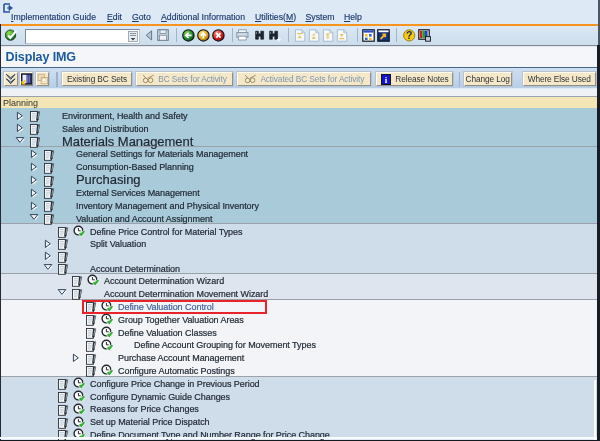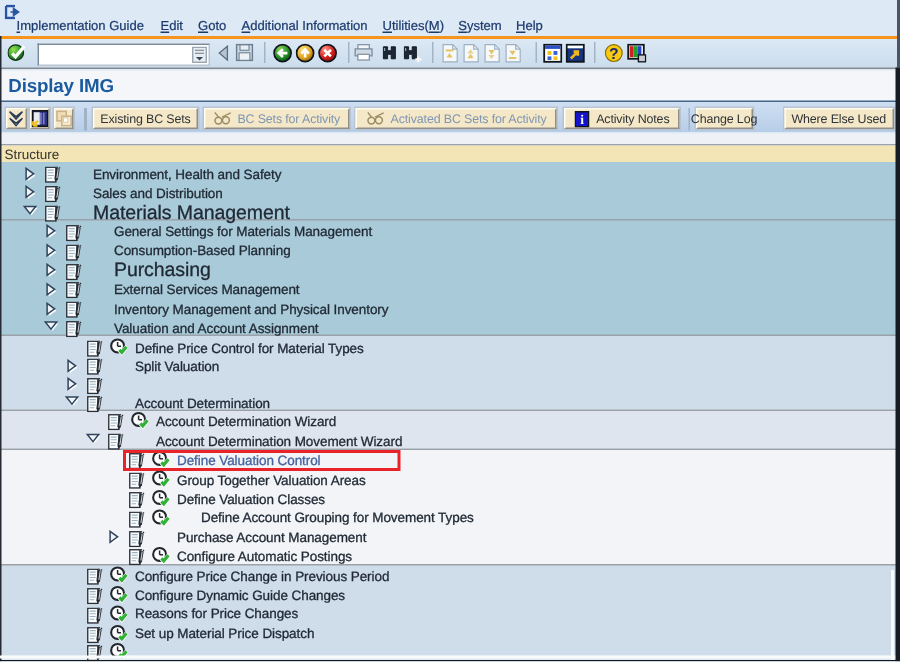--- a/index.html
+++ b/index.html
@@ -195,34 +195,34 @@
         <circle cx="8.6" cy="6.2" r="2.3" fill="none" stroke="#9a8c64" stroke-width="1"></circle>
         <path d="M5.9,6.3 h0.6" stroke="#9a8c64" stroke-width="0.9"></path>
       </svg>
       <span style="color:#7e96b2">Activated BC Sets for Activity</span>
     </div>
 <div class="abtn" style="left:376.3px;width:77.2px">
       <svg width="10" height="11" viewBox="0 0 10 11" style="margin:0 4px 0 0;flex:none">
         <rect x="0.5" y="0.5" width="9" height="10" fill="#1414cc" stroke="#10151c" stroke-width="1"></rect>
         <text x="5" y="8.6" font-family="Liberation Serif,serif" font-size="9" font-weight="bold" fill="#ffffff" text-anchor="middle">i</text>
       </svg>
-      <span style="color:#2f3338">Activity Notes</span>
+      <span style="color:#2f3338">Release Notes</span>
     </div>
 <div style="position:absolute;left:458.6px;top:72px;width:1.6px;height:14.5px;background:#9fb2c6"></div>
-<div class="abtn" style="left:463.7px;width:38px">
+<div class="abtn" style="left:463.7px;width:48px">
       <span style="color:#2f3338">Change Log</span>
     </div>
 <div class="abtn" style="left:522.7px;width:73px">
       <span style="color:#2f3338">Where Else Used</span>
     </div>
 
 <div style="position:absolute;left:0;top:88.5px;width:600px;height:7.8px;background:#eef1f6"></div>
 <div style="position:absolute;left:0;top:96.3px;width:600px;height:1px;background:#9aa2ac"></div>
 <div style="position:absolute;left:0;top:97.3px;width:600px;height:11px;background:#f3e5b5"></div>
-<div style="position:absolute;left:3px;top:98.2px;font-size:9px;color:#33332a">Structure</div>
+<div style="position:absolute;left:3px;top:98.2px;font-size:9px;color:#33332a">Planning</div>
 
 <div style="position:absolute;left:0;top:108.3px;width:600px;height:115.7px;background:#a9cad9"></div>
 <div style="position:absolute;left:0;top:224px;width:600px;height:49.3px;background:#cfdcea"></div>
 <div style="position:absolute;left:0;top:273.3px;width:600px;height:26px;background:#dfe5ef"></div>
 <div style="position:absolute;left:0;top:299.3px;width:600px;height:77px;background:#f2f4f8"></div>
 <div style="position:absolute;left:0;top:376.3px;width:600px;height:61px;background:#cfdcea"></div>
 <div style="position:absolute;left:0;top:146.4px;width:600px;height:1px;background:#9aa1a9"></div>
 <div style="position:absolute;left:0;top:223.2px;width:600px;height:1px;background:#9aa1a9"></div>
 <div style="position:absolute;left:0;top:272.6px;width:600px;height:1px;background:#9aa1a9"></div>
 <div style="position:absolute;left:0;top:298.6px;width:600px;height:1px;background:#9aa1a9"></div>
@@ -555,20 +555,21 @@
       <path d="M7.2,0.7 L9.8,1.6 L8.6,8.6 L6.9,10.2 L6.3,8.2 Z" fill="#262b32"></path>
       <path d="M8.8,1.8 L7.9,7.8" stroke="#c8d0d8" stroke-width="0.7" fill="none"></path>
       <path d="M7.6,0.2 l1,0.35 M9.2,0.7 l0.9,0.45" stroke="#262b32" stroke-width="0.8"></path>
     </svg>
 <svg style="position:absolute;left:72.5px;top:428.4px" width="13" height="13" viewBox="0 0 13 13">
       <circle cx="5.4" cy="5.6" r="4.3" fill="#ffffff" stroke="#23282e" stroke-width="1.4"></circle>
       <path d="M5.4,5.8 V3.0 M5.4,5.8 H7.7" stroke="#23282e" stroke-width="1" fill="none"></path>
       <path d="M6.4,8.2 L8.2,10.1 L11.5,6.0" stroke="#ffffff" stroke-width="2.9" fill="none"></path>
       <path d="M6.6,8.3 L8.2,9.9 L11.3,6.1" stroke="#2fb135" stroke-width="2.1" fill="none"></path>
     </svg>
+<div style="position:absolute;left:90.0px;top:430.0px;font-size:9px;line-height:10px;color:#1f2833;white-space:nowrap;letter-spacing:-0.05px;-webkit-text-stroke:0.2px #1f2833">Define Document Type and Number Range for Price Change</div>
 
 <div style="position:absolute;left:81.5px;top:299.6px;width:185px;height:14.4px;border:2.2px solid #e8242a"></div>
 
 <div style="position:absolute;left:0;top:24px;width:1.2px;height:417px;background:#262b33"></div>
 <div style="position:absolute;left:0;top:437.2px;width:600px;height:2.3px;background:#fafbfc"></div>
 <div style="position:absolute;left:0;top:439.5px;width:600px;height:1.5px;background:#14181f"></div>
 <div style="position:absolute;left:594.3px;top:380px;width:2.2px;height:60px;background:#fafbfc"></div>
 <div style="position:absolute;left:598px;top:0;width:2px;height:45px;background:#4a5566"></div>
 <div style="position:absolute;left:596.5px;top:45px;width:3.5px;height:396px;background:#181d25"></div>
 </div>

